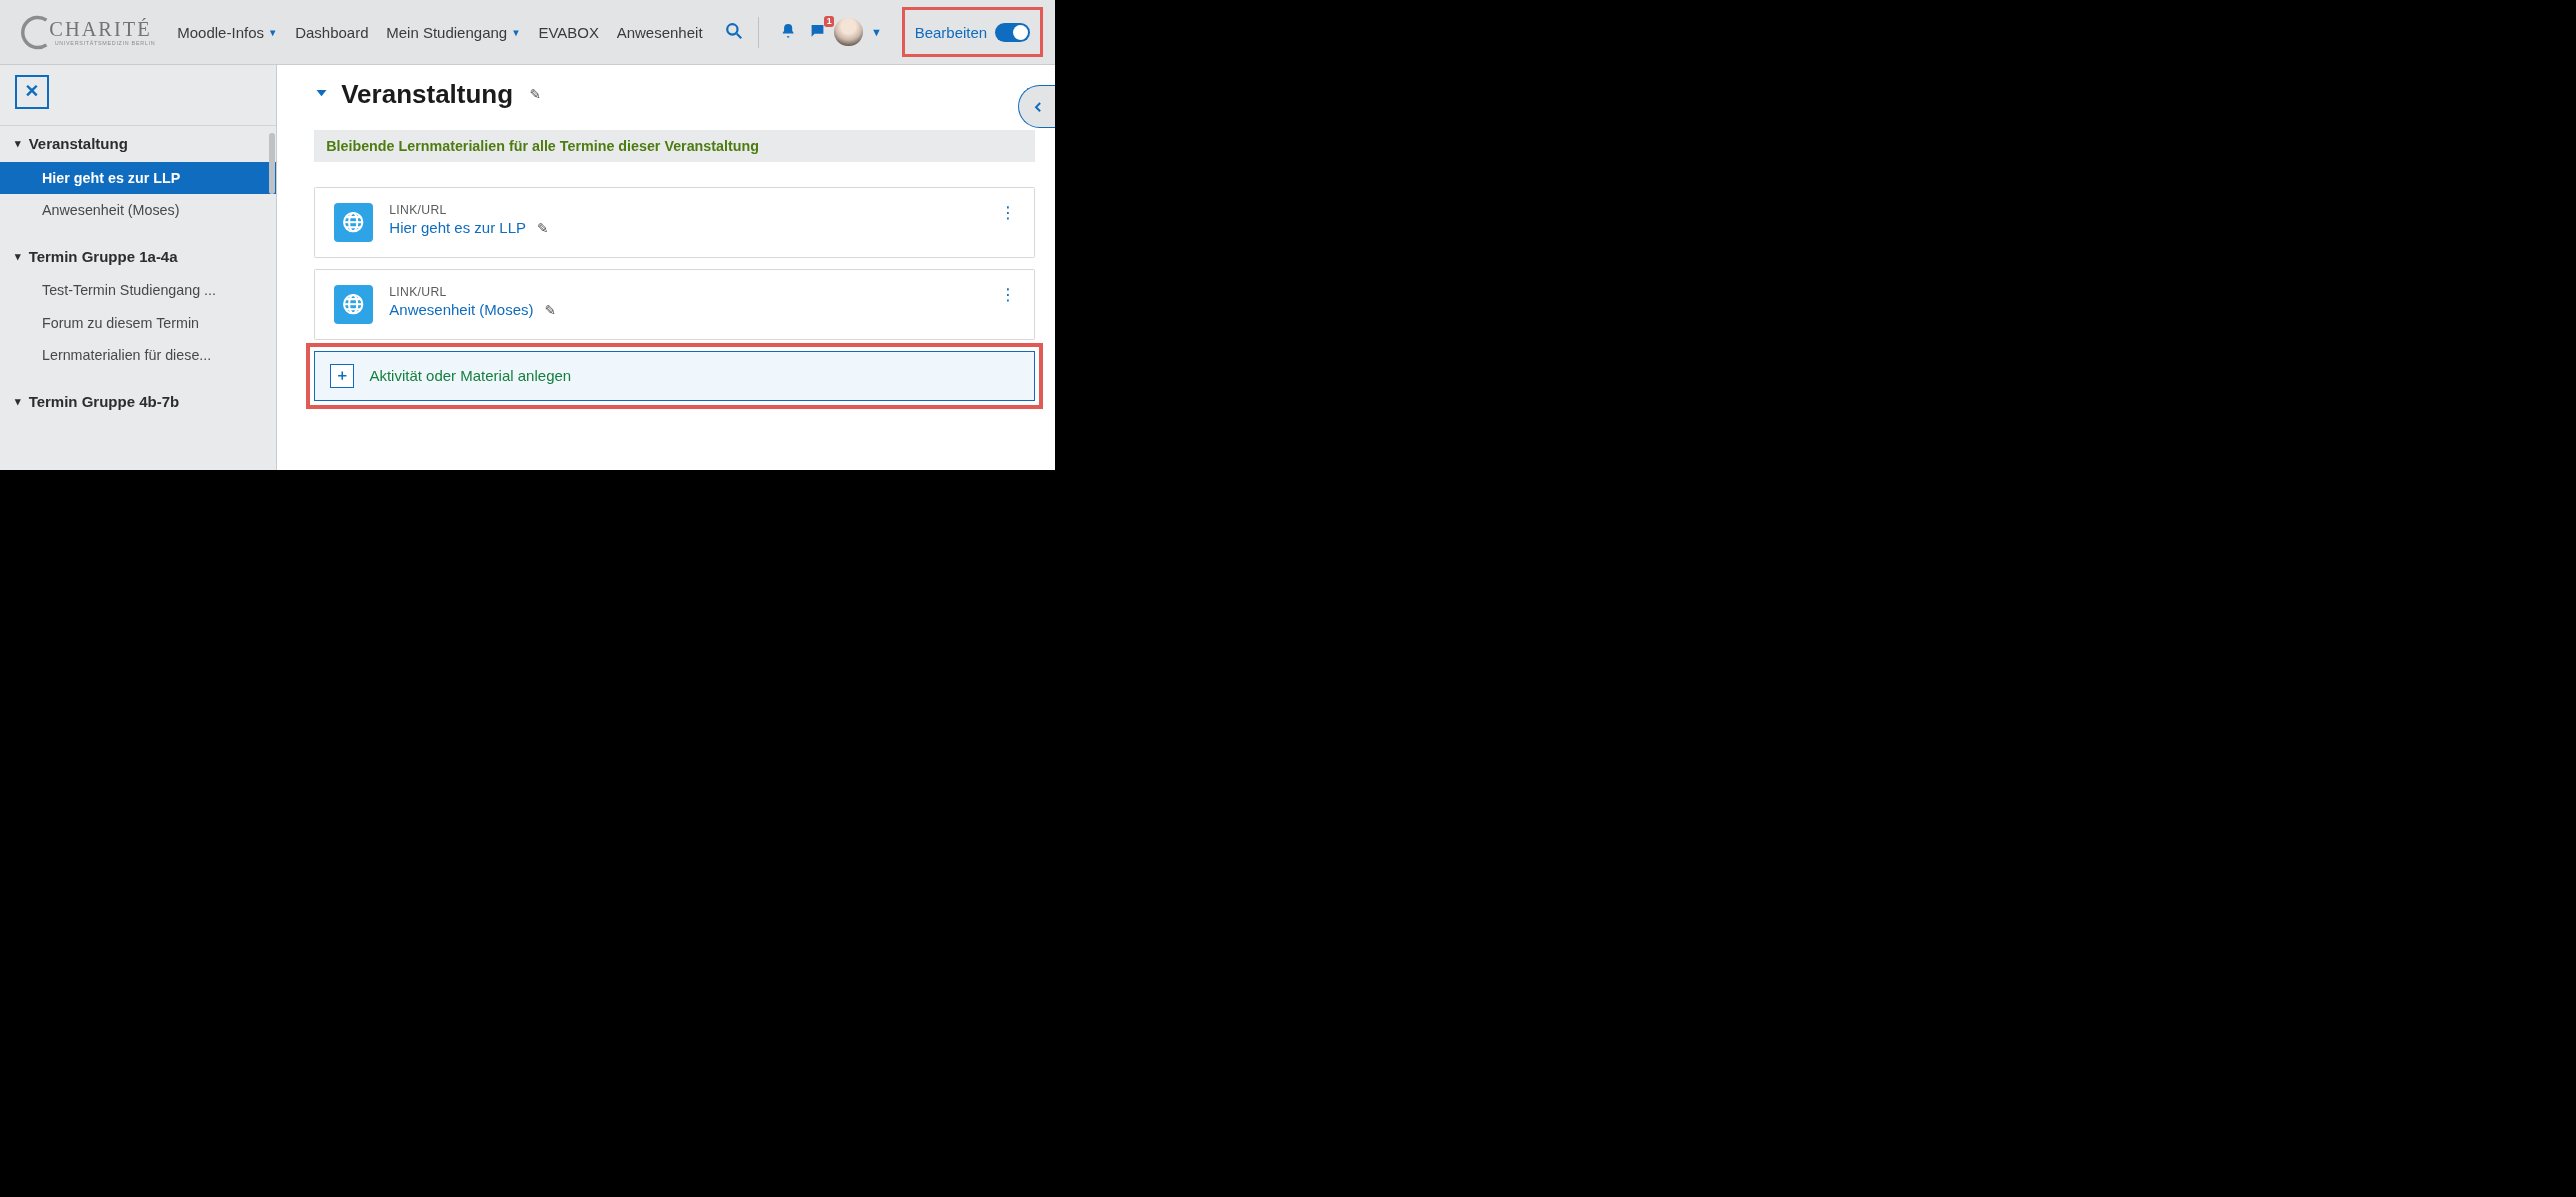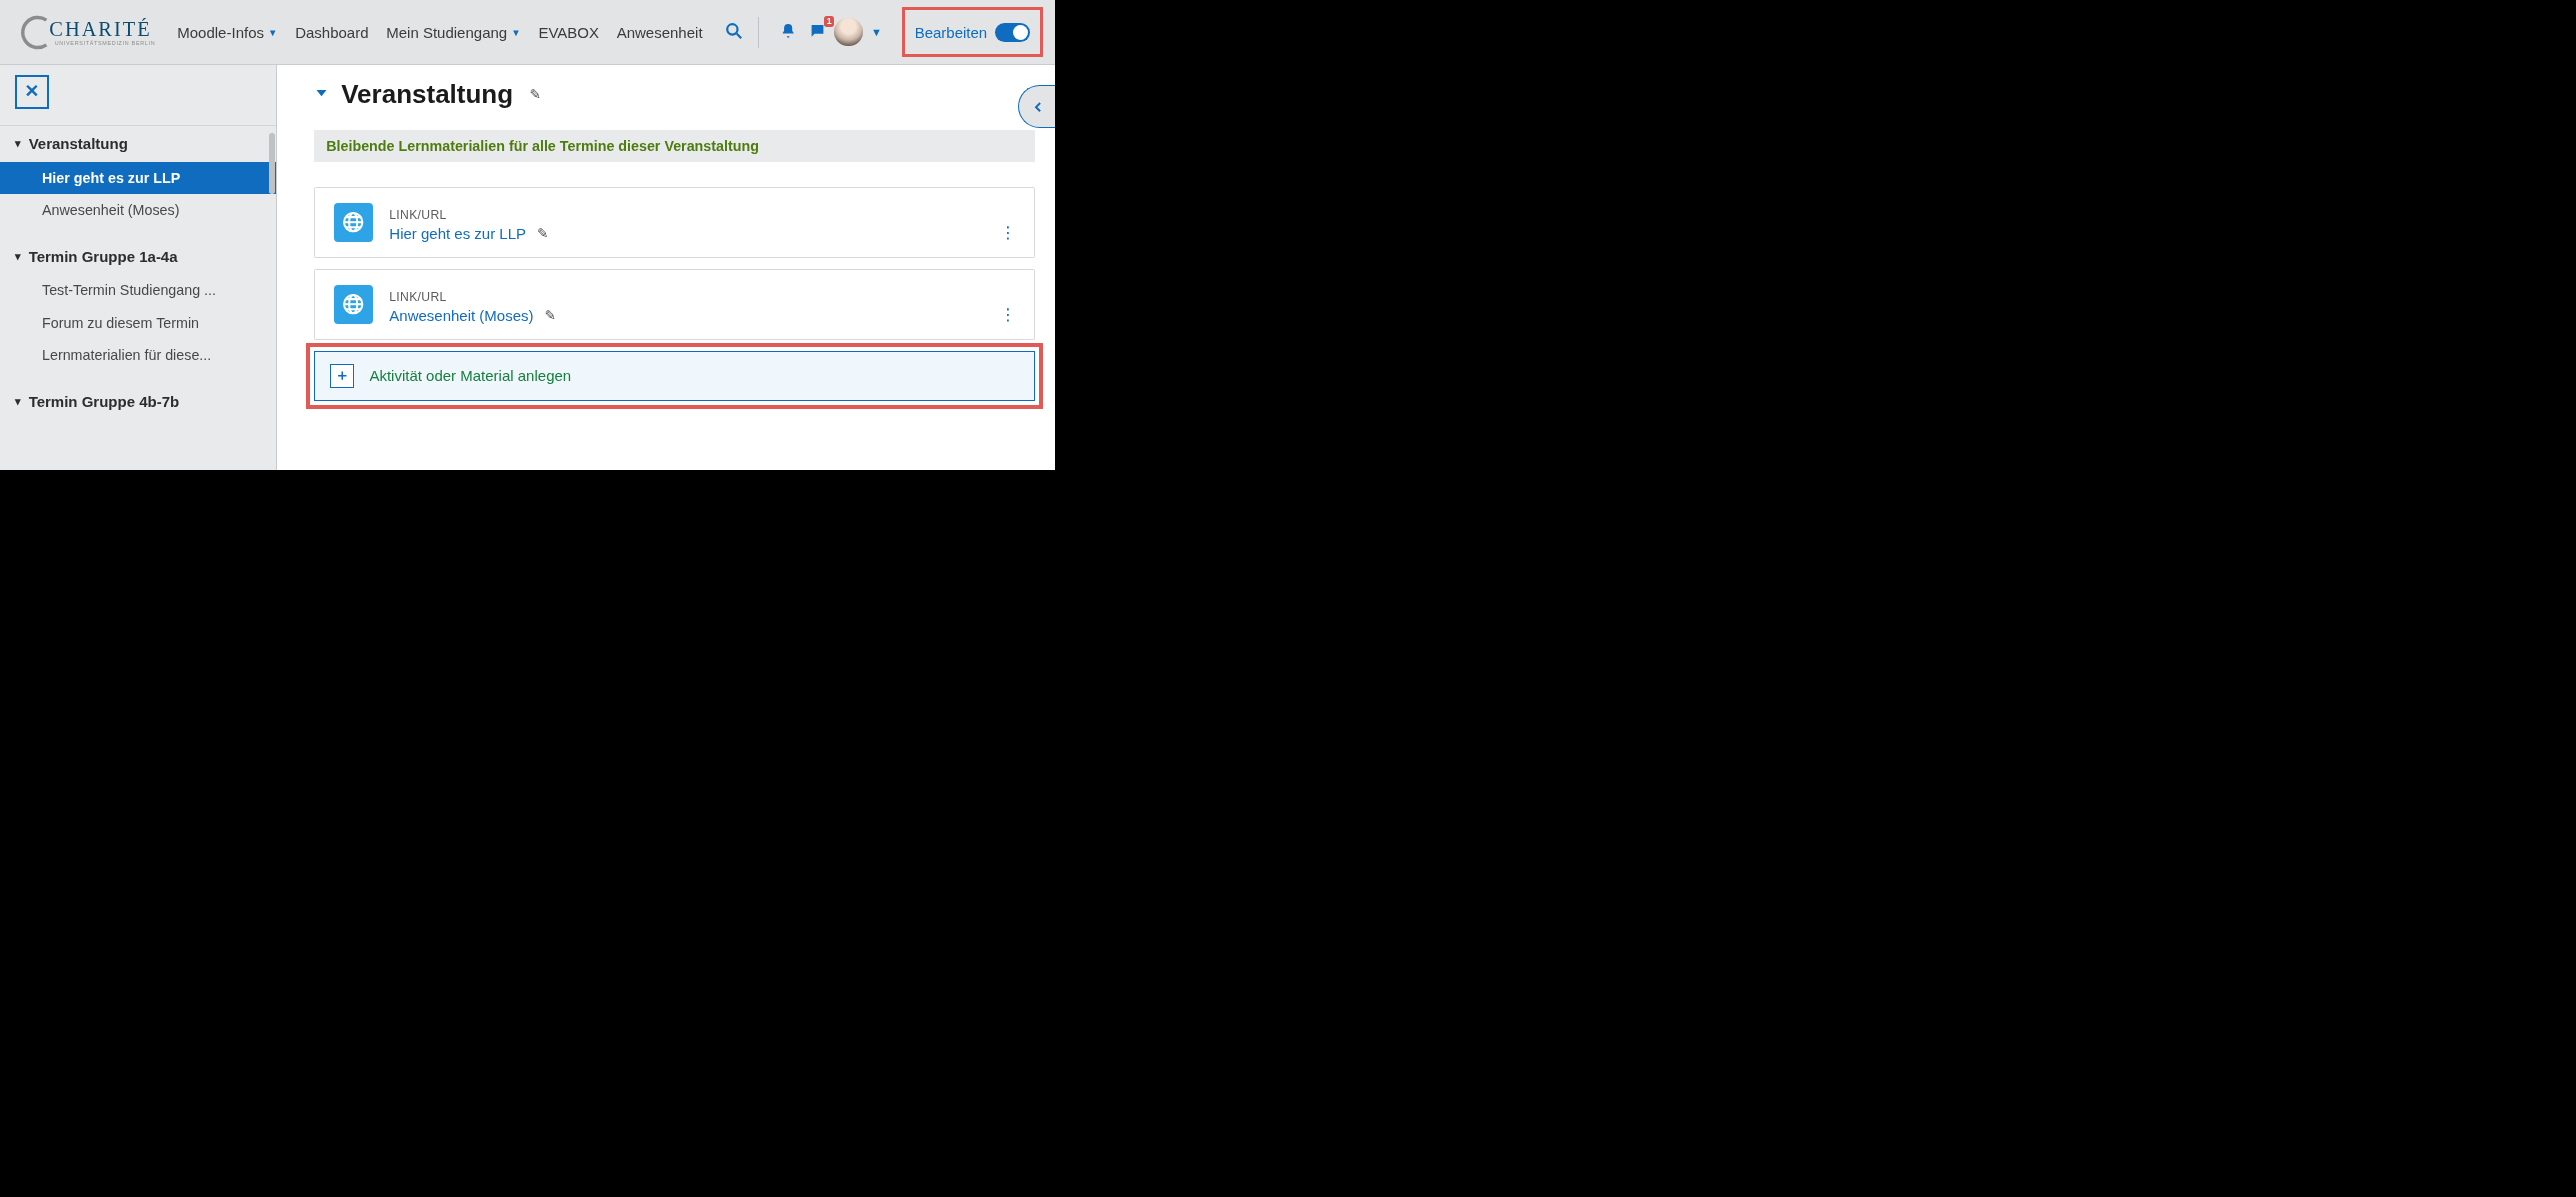--- a/index.html
+++ b/index.html
@@ -29,21 +29,21 @@
   .logo {
     display: flex;
     align-items: center;
     margin-right: 22px;
   }
   .logo svg { display:block; }
   .logo-text {
     font-family: "Times New Roman", serif;
     letter-spacing: 2px;
     font-size: 20.4px;
-    color: #0c4a6e;
+    color: #737373;
     margin-left: -2.7px;
   }
   .logo-sub {
     font-size: 5.4px;
     letter-spacing: 0.7px;
     color: #8a8c8e;
     margin-left: 2.7px;
     margin-top: -1.4px;
   }
   .nav-links { display:flex; align-items:center; gap: 17.7px; justify-content: flex-end; }
@@ -177,21 +177,21 @@
     letter-spacing:-1.4px;
   }
   .note-banner {
     background:#e9eaec; padding:8.1px 12.2px;
     font-size:14.3px; font-weight:700; color:#4d7c0f;
     margin-bottom:24.4px;
   }
   .card {
     border:0.7px solid #d6d8db; border-radius:1.4px;
     padding:15px 19px; margin-bottom:11px;
-    display:flex; align-items:flex-end;
+    display:flex; align-items:flex-start;
     background:#fff;
   }
   .act-icon {
     width:39px; height:39px; background:#2ea3e6;
     border-radius:4.1px;
     display:flex; align-items:center; justify-content:center;
     color:#fff; margin-right:16.3px; flex-shrink:0;
   }
   .act-body { display:flex; flex-direction:column; gap:2.7px; }
   .act-type { font-size:12.2px; color:#5a5b5c; letter-spacing:0.3px; }

